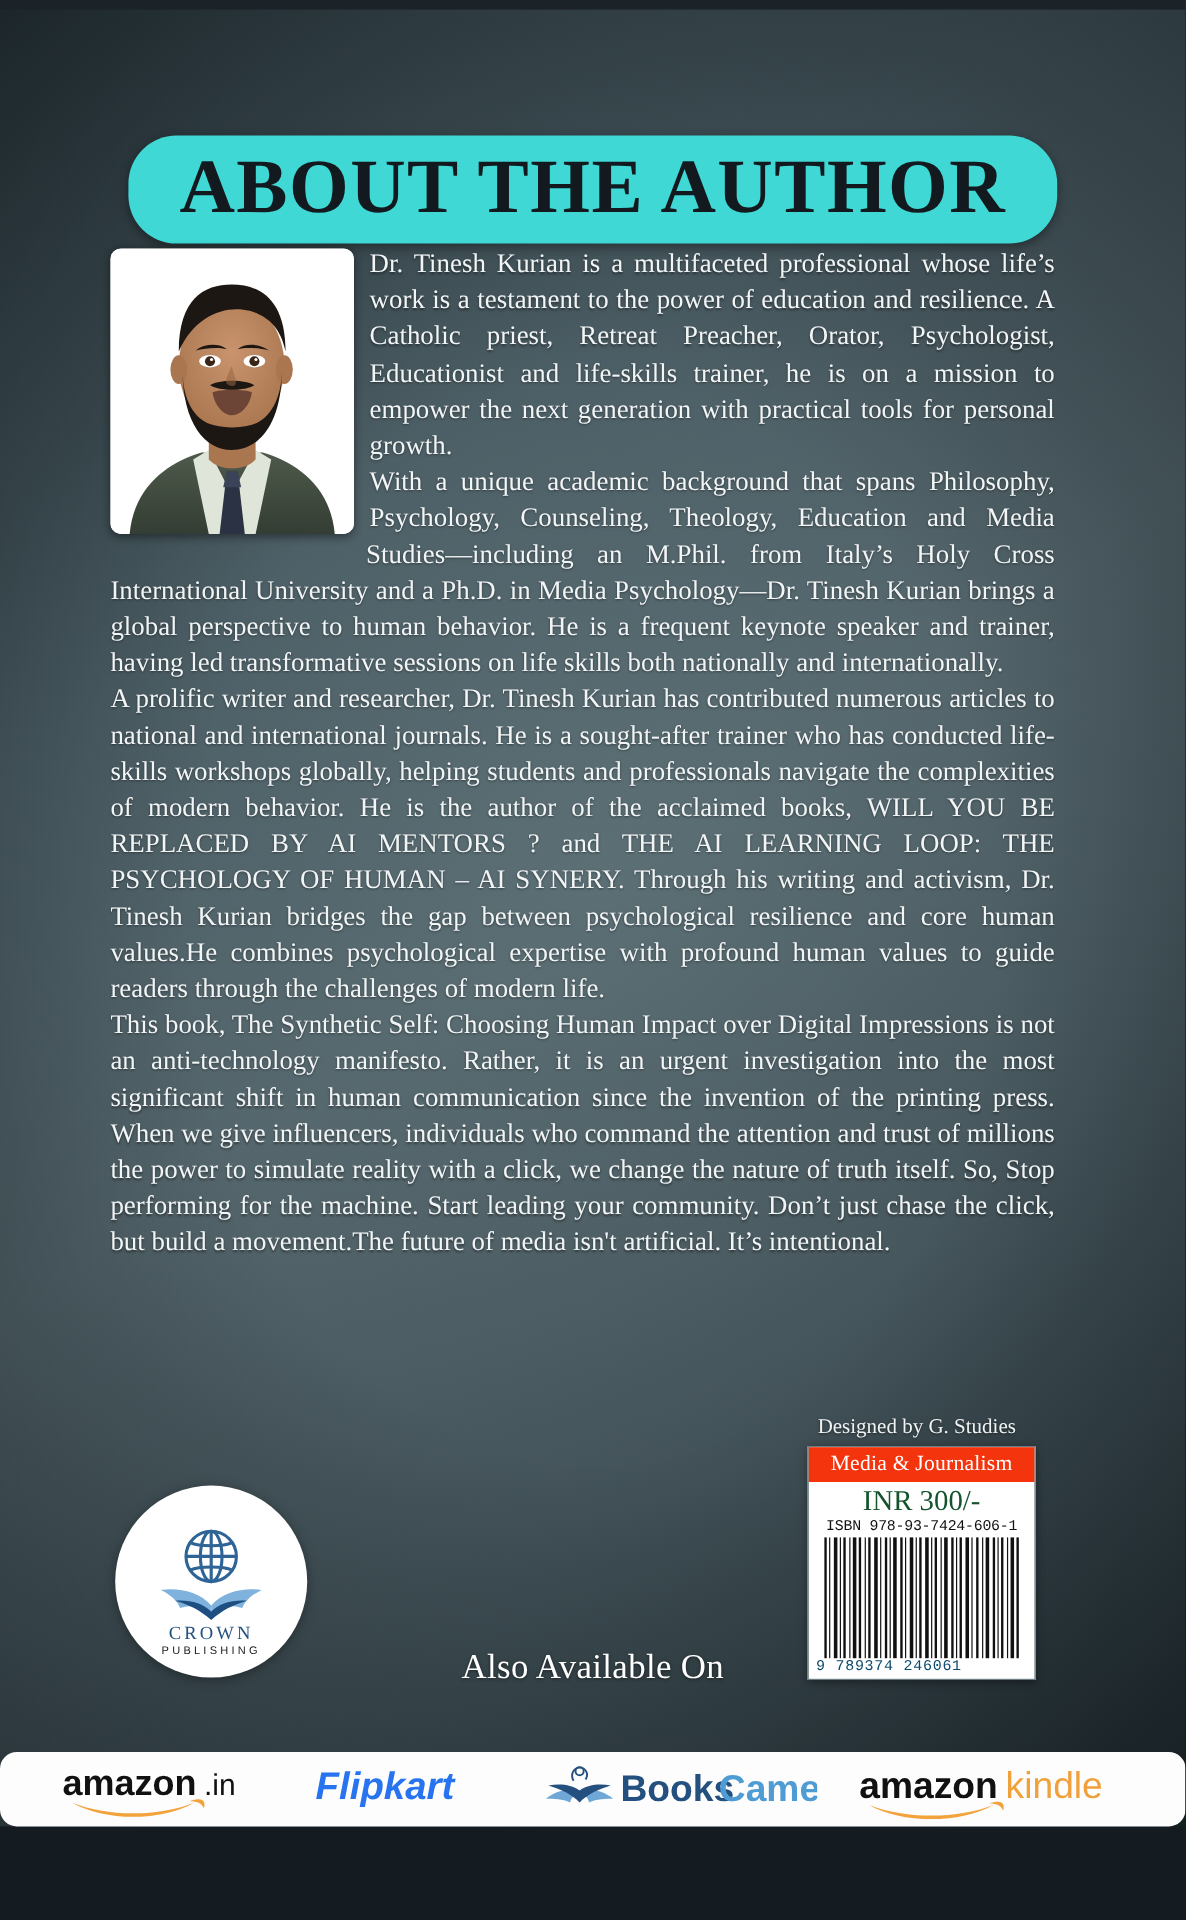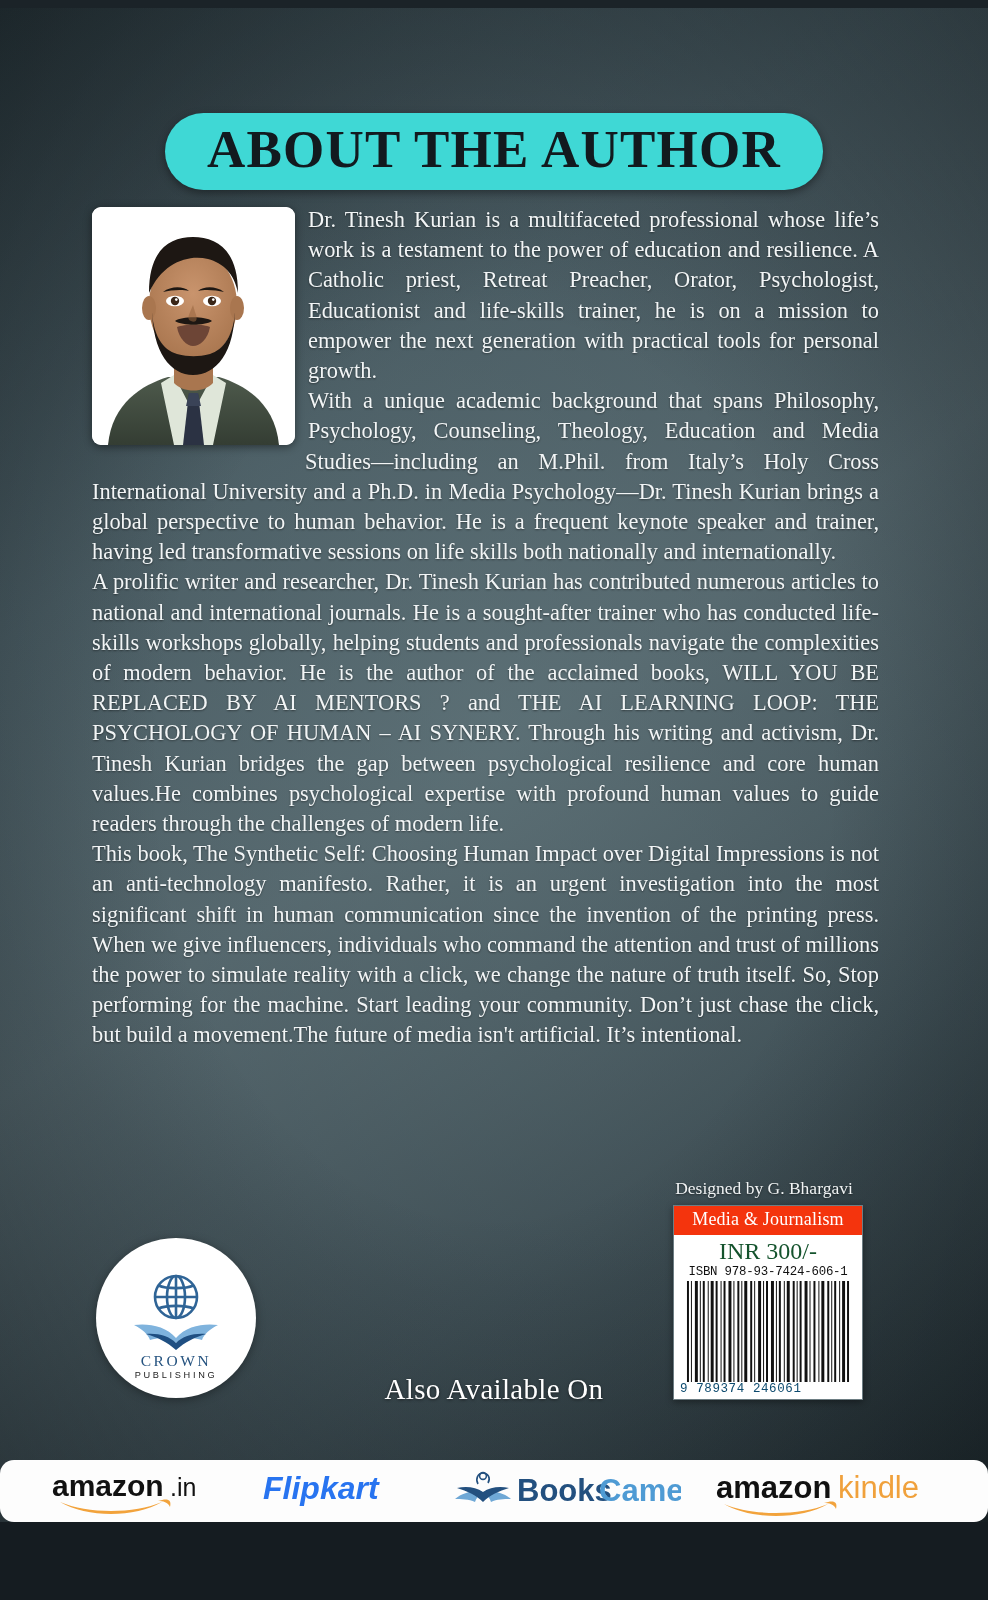--- a/index.html
+++ b/index.html
@@ -39,21 +39,21 @@
   }
   .title-pill{
     display:inline-block;
     background:#3fd8d5;
     border-radius:40px;
     padding:7px 42px 11px 42px;
     box-shadow:0 3px 9px rgba(0,0,0,0.40);
   }
   .title-pill h1{
     font-family:"Liberation Serif", serif;
-    font-size:53px;
+    font-size:64px;
     font-weight:700;
     letter-spacing:1.2px;
     color:#121a1f;
     line-height:1.12;
     white-space:nowrap;
   }
 
   
   #body-text{
     position:absolute;
@@ -253,21 +253,21 @@
         </g>
       </svg>
     </div>
 
     <p>Dr. Tinesh Kurian is a multifaceted professional whose life’s work is a testament to the power of education and resilience. A Catholic priest, Retreat Preacher, Orator, Psychologist, Educationist and life-skills trainer, he is on a mission to empower the next generation with practical tools for personal growth.</p>
     <p>With a unique academic background that spans Philosophy, Psychology, Counseling, Theology, Education and Media Studies—including an M.Phil. from Italy’s Holy Cross International University and a Ph.D. in Media Psychology—Dr. Tinesh Kurian brings a global perspective to human behavior. He is a frequent keynote speaker and trainer, having led transformative sessions on life skills both nationally and internationally.</p>
     <p>A prolific writer and researcher, Dr. Tinesh Kurian has contributed numerous articles to national and international journals. He is a sought-after trainer who has conducted life-skills workshops globally, helping students and professionals navigate the complexities of modern behavior. He is the author of the acclaimed books, WILL YOU BE REPLACED BY AI MENTORS ? and THE AI LEARNING LOOP: THE PSYCHOLOGY OF HUMAN – AI SYNERY. Through his writing and activism, Dr. Tinesh Kurian bridges the gap between psychological resilience and core human values.He combines psychological expertise with profound human values to guide readers through the challenges of modern life.</p>
     <p>This book, The Synthetic Self: Choosing Human Impact over Digital Impressions is not an anti-technology manifesto. Rather, it is an urgent investigation into the most significant shift in human communication since the invention of the printing press. When we give influencers, individuals who command the attention and trust of millions the power to simulate reality with a click, we change the nature of truth itself. So, Stop performing for the machine. Start leading your community. Don’t just chase the click, but build a movement.The future of media isn't artificial. It’s intentional.</p>
   </div>
 
-  <div class="designer">Designed by G. Bhargavi</div>
+  <div class="designer">Designed by G. Studies</div>
 
   <div class="isbn-block">
     <div class="category-band">Media &amp; Journalism</div>
     <div class="price">INR 300/-</div>
     <div class="isbn-text">ISBN 978-93-7424-606-1</div>
     <div class="barcode">
       <svg viewBox="0 0 168 100" preserveAspectRatio="none" aria-hidden="true">
         <rect x="0" y="0" width="168" height="100" fill="#ffffff"></rect>
         <g fill="#111111">
           <rect x="2" y="0" width="2" height="100"></rect>

